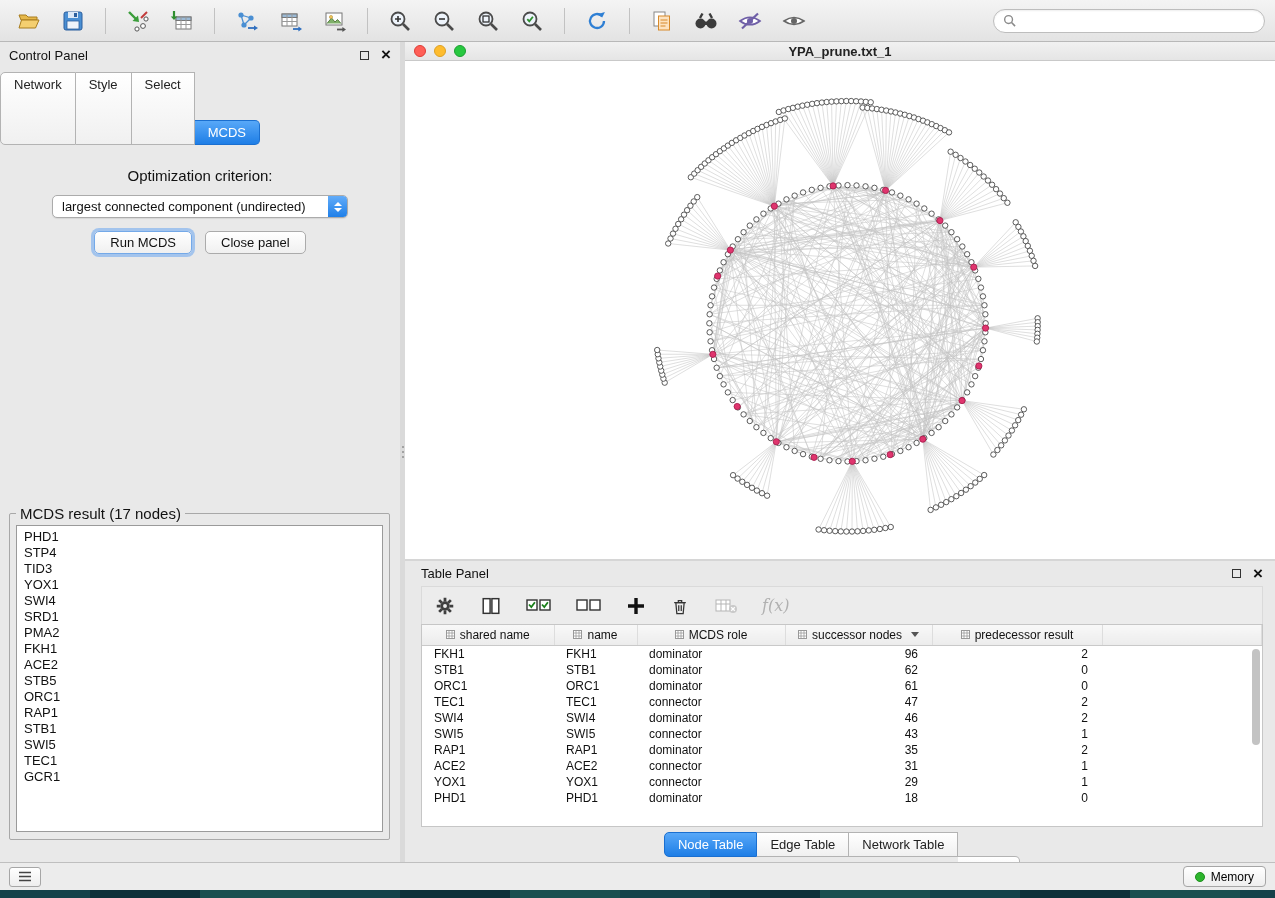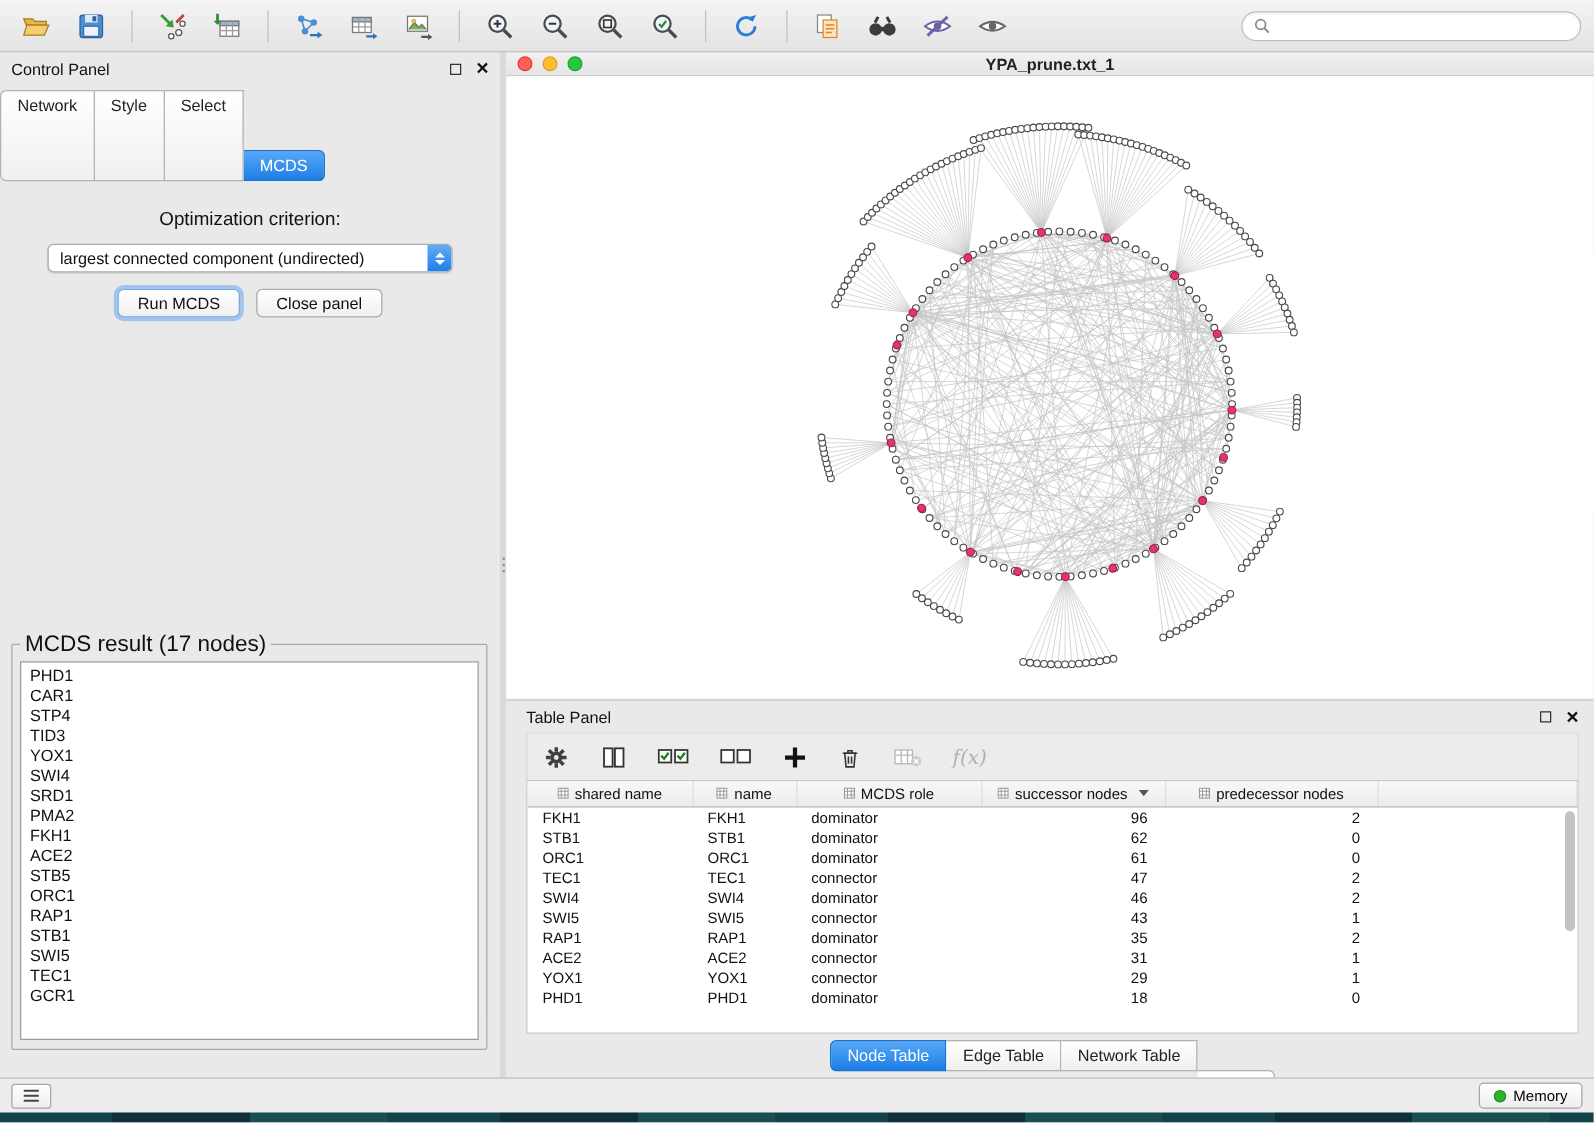--- a/index.html
+++ b/index.html
@@ -41,21 +41,21 @@
     font-size: 13px; padding: 4px 13px; background: linear-gradient(#ffffff, #f0f0f0);
     border: 1px solid #b3b3b3; border-left: none; color: #222; cursor: default;
   }
   .seg:first-child { border-left: 1px solid #b3b3b3; border-radius: 5px 0 0 5px; }
   .seg:last-child  { border-radius: 0 5px 5px 0; margin-top: 48px; }
   .seg.selected { background: linear-gradient(#58a8f8, #1e7ee6); color: #fff; border-color: #1a6fd0; }
 
   .cp-content { height: 348px; flex: none; text-align: center; padding-top: 14px; }
   .opt-label { font-size: 15px; margin-bottom: 11px; }
   .mac-select {
-    width: 324px; height: 23px; margin: 0 auto; background: #fff;
+    width: 296px; height: 23px; margin: 0 auto; background: #fff;
     border: 1px solid #ababab; border-radius: 5px; display: flex; align-items: center;
     box-shadow: 0 1px 1px rgba(0,0,0,.08); overflow: hidden;
   }
   .mac-select .val { flex: 1; text-align: left; font-size: 13px; padding-left: 9px; white-space: nowrap; }
   .mac-select .stepper {
     width: 19px; height: 100%; flex: none;
     background: linear-gradient(#62acf9, #1f7fe8);
     display: flex; flex-direction: column; align-items: center; justify-content: center; gap: 2px;
   }
   .chev-up { width: 0; height: 0; border-left: 4px solid transparent; border-right: 4px solid transparent; border-bottom: 4px solid #fff; }
@@ -64,21 +64,21 @@
   .mac-btn {
     font-size: 13px; height: 23px; padding: 0 15px; color: #111;
     background: linear-gradient(#ffffff, #f0f0f0); border: 1px solid #ababab; border-radius: 5px;
   }
   .mac-btn.focus { box-shadow: 0 0 0 3px rgba(106,166,240,.55); border-color: #74a9e8; }
 
   fieldset.mcds {
     flex: 1; margin: 4px 10px 22px 9px; border: 1px solid #a8a8a8; border-radius: 2px;
     padding: 3px 6px 7px; display: flex; min-height: 0;
   }
-  fieldset.mcds legend { font-size: 18px; padding: 0 4px; }
+  fieldset.mcds legend { font-size: 15px; padding: 0 4px; }
   .result-list { flex: 1; background: #fff; border: 1px solid #9a9a9a; overflow: hidden; padding: 3px 0; text-align: left; }
   .mcds-item { font-size: 13px; line-height: 16px; padding: 0 7px; }
 
   
   .vsplit { width: 5px; flex: none; background: #dadada; display: flex; flex-direction: column; align-items: center; justify-content: center; gap: 3px; }
   .vsplit i { width: 2px; height: 2px; border-radius: 50%; background: #8f8f8f; }
   .hsplit { height: 3px; flex: none; background: #d6d6d6; }
 
   
   .right { flex: 1; display: flex; flex-direction: column; min-width: 0; }
@@ -297,21 +297,20 @@
         </div>
         <div class="cp-buttons">
           <button class="mac-btn focus">Run MCDS</button>
           <button class="mac-btn">Close panel</button>
         </div>
       </div>
       <fieldset class="mcds">
         <legend>MCDS result (17 nodes)</legend>
         <div class="result-list">
             <div class="mcds-item">PHD1</div>
-            <div class="mcds-item">CAR1</div>
             <div class="mcds-item">STP4</div>
             <div class="mcds-item">TID3</div>
             <div class="mcds-item">YOX1</div>
             <div class="mcds-item">SWI4</div>
             <div class="mcds-item">SRD1</div>
             <div class="mcds-item">PMA2</div>
             <div class="mcds-item">FKH1</div>
             <div class="mcds-item">ACE2</div>
             <div class="mcds-item">STB5</div>
             <div class="mcds-item">ORC1</div>
@@ -1229,21 +1228,21 @@
                   <span>successor nodes</span>
                   <span class="sort-arrow"></span>
                     </span>
                   </th>
                 <th>
                     <span class="hcell">
                   <svg width="9" height="9" viewBox="0 0 9 9">
                         <rect x="0.5" y="0.5" width="8" height="8" fill="#fff" stroke="#999"></rect>
                         <path d="M0.5 3 h8 M3 0.5 v8 M6 0.5 v8 M0.5 6 h8" stroke="#999" stroke-width="0.8"></path>
                       </svg>
-                  <span>predecessor nodes</span>
+                  <span>predecessor result</span>
                     </span>
                   </th>
                 <th></th>
               </tr>
             </thead>
             <tbody>
                 <tr>
                   <td>FKH1</td>
                   <td>FKH1</td>
                   <td>dominator</td>

